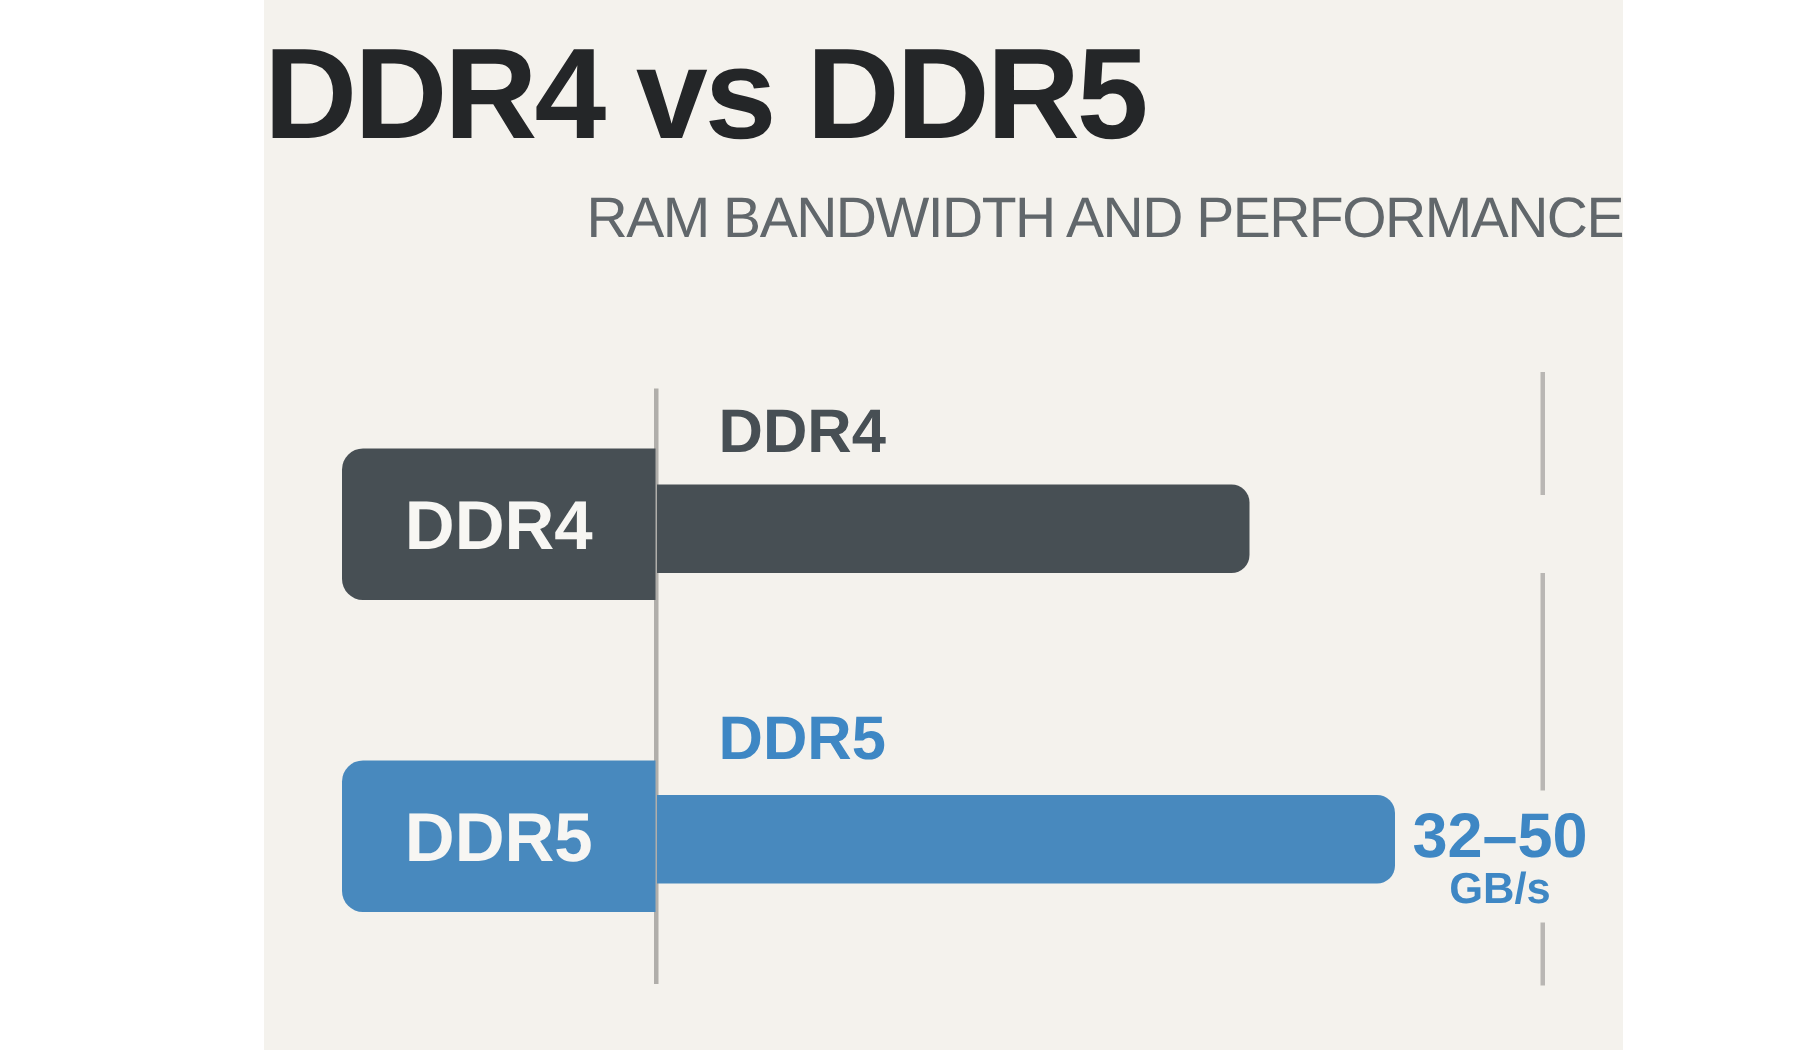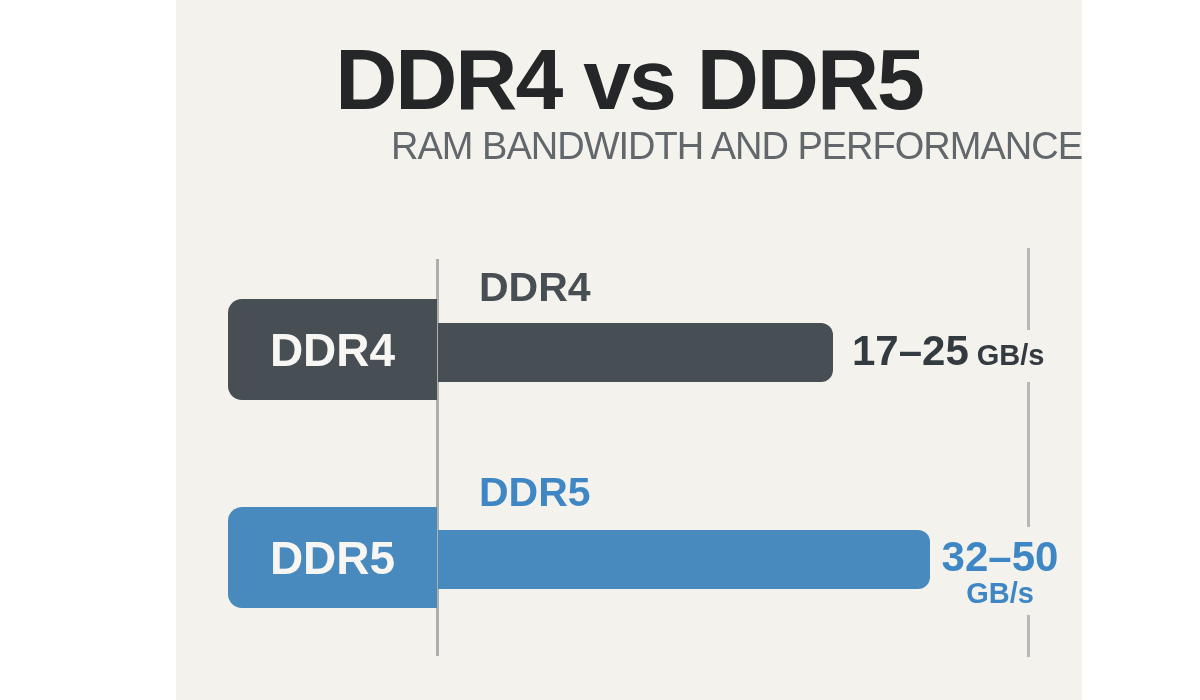--- a/index.html
+++ b/index.html
@@ -13,23 +13,23 @@
   }
   .panel {
     position: absolute;
     left: 176px; top: 0;
     width: 906px; height: 700px;
     background: #f4f2ed;
   }
   .abs { position: absolute; }
 
   .title {
-    left: 0; top: 36px; width: 100%;
+    left: 0; top: 20px; width: 100%;
     margin: 0;
-    text-align: center;
+    text-align: left;
     font-size: 86px;
     line-height: 86px;
     font-weight: 700;
     letter-spacing: -2px;
     color: #242628;
   }
   .subtitle {
     left: 0; top: 126px; width: 100%;
     text-align: right;
     font-size: 38px;
@@ -133,23 +133,20 @@
     <div class="abs guide-seg s3"></div>
 
     <div class="abs bar-toplabel t1" style="color: rgb(71, 79, 84);">DDR4</div>
 
     <div class="abs cat-box b1" style="background-color: rgb(71, 79, 84);">
       <span class="cat-label">DDR4</span>
     </div>
 
     <div class="abs bar bar1" style="background-color: rgb(71, 79, 84);"></div>
 
-    <div class="abs value-inline">
-      <span class="num">17–25</span><span class="unit">GB/s</span>
-    </div>
 
     <div class="abs bar-toplabel t2">DDR5</div>
 
     <div class="abs cat-box b2" style="background-color: rgb(72, 137, 190);">
       <span class="cat-label">DDR5</span>
     </div>
 
     <div class="abs bar bar2" style="background-color: rgb(72, 137, 190);"></div>
 
     <div class="abs value-stack">

